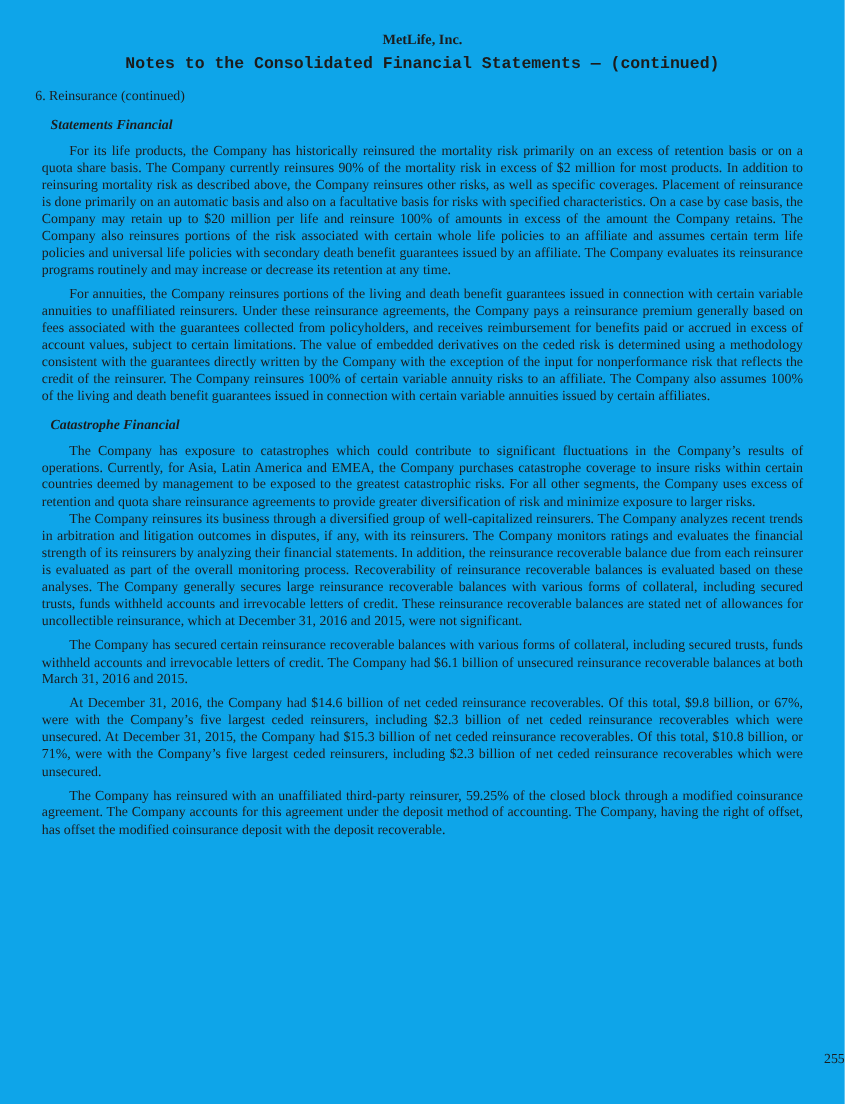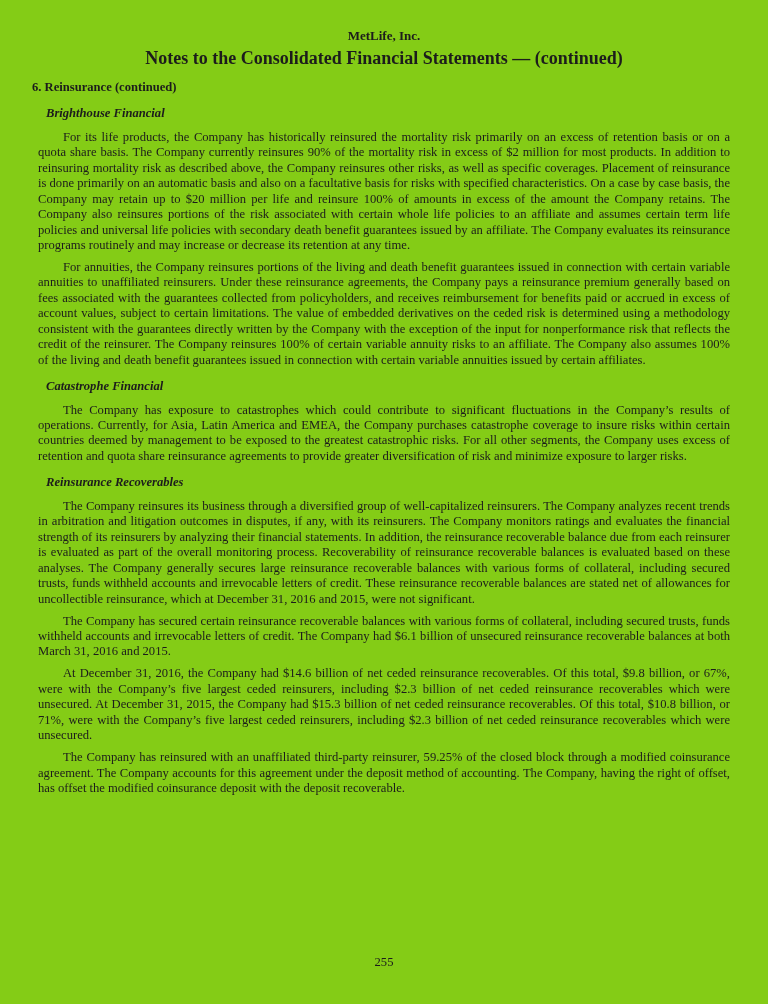--- a/index.html
+++ b/index.html
@@ -5,90 +5,90 @@
   html, body {
     margin: 0;
     padding: 0;
     background: #ffffff;
   }
   .page {
     position: relative;
     width: 768px;
     height: 1004px;
     margin: 0 auto;
-    background: #84cc16;
+    background: #0ea5e9;
     color: #1c1c1c;
     font-family: "Liberation Serif", "DejaVu Serif", serif;
     font-size: 12.6px;
     line-height: 15.45px;
     box-sizing: border-box;
     padding: 22px 38px 0 38px;
     overflow: hidden;
   }
   .doc-header { text-align: center; }
   .company-name {
     font-weight: bold;
     margin-top: 6px;
     font-size: 13px;
   }
   .doc-title {
     font-weight: bold;
     margin-top: 8px;
-    font-size: 18px;
+    font-size: 15px;
+    font-family: Liberation Mono, monospace;
   }
   .section-heading {
-    font-weight: bold;
+    font-weight: normal;
     margin: 13px 0 0 -6px;
     text-align: left;
   }
   .subheading {
     font-weight: bold;
     font-style: italic;
     margin: 11px 0 8px 8px;
   }
   p.body-para {
     margin: 0 0 6.5px 0;
     text-align: justify;
     text-indent: 25px;
   }
   p.body-para:last-child { margin-bottom: 0; }
   section { margin: 0; }
   .page-footer {
     position: absolute;
     bottom: 34px;
     left: 0;
     width: 100%;
-    text-align: center;
+    text-align: right;
   }
 </style>
 </head>
 <body>
 
 <div class="page">
 
   <div class="doc-header">
     <div class="company-name">MetLife, Inc.</div>
     <div class="doc-title">Notes to the Consolidated Financial Statements — (continued)</div>
   </div>
 
   <div class="section-heading">6. Reinsurance (continued)</div>
 
   <section>
-    <div class="subheading">Brighthouse Financial</div>
+    <div class="subheading">Statements Financial</div>
     <p class="body-para">For its life products, the Company has historically reinsured the mortality risk primarily on an excess of retention basis or on a quota share basis. The Company currently reinsures 90% of the mortality risk in excess of $2 million for most products. In addition to reinsuring mortality risk as described above, the Company reinsures other risks, as well as specific coverages. Placement of reinsurance is done primarily on an automatic basis and also on a facultative basis for risks with specified characteristics. On a case by case basis, the Company may retain up to $20 million per life and reinsure 100% of amounts in excess of the amount the Company retains. The Company also reinsures portions of the risk associated with certain whole life policies to an affiliate and assumes certain term life policies and universal life policies with secondary death benefit guarantees issued by an affiliate. The Company evaluates its reinsurance programs routinely and may increase or decrease its retention at any time.</p>
     <p class="body-para">For annuities, the Company reinsures portions of the living and death benefit guarantees issued in connection with certain variable annuities to unaffiliated reinsurers. Under these reinsurance agreements, the Company pays a reinsurance premium generally based on fees associated with the guarantees collected from policyholders, and receives reimbursement for benefits paid or accrued in excess of account values, subject to certain limitations. The value of embedded derivatives on the ceded risk is determined using a methodology consistent with the guarantees directly written by the Company with the exception of the input for nonperformance risk that reflects the credit of the reinsurer. The Company reinsures 100% of certain variable annuity risks to an affiliate. The Company also assumes 100% of the living and death benefit guarantees issued in connection with certain variable annuities issued by certain affiliates.</p>
   </section>
 
   <section>
     <div class="subheading">Catastrophe Financial</div>
     <p class="body-para">The Company has exposure to catastrophes which could contribute to significant fluctuations in the Company’s results of operations. Currently, for Asia, Latin America and EMEA, the Company purchases catastrophe coverage to insure risks within certain countries deemed by management to be exposed to the greatest catastrophic risks. For all other segments, the Company uses excess of retention and quota share reinsurance agreements to provide greater diversification of risk and minimize exposure to larger risks.</p>
   </section>
 
   <section>
-    <div class="subheading">Reinsurance Recoverables</div>
     <p class="body-para">The Company reinsures its business through a diversified group of well-capitalized reinsurers. The Company analyzes recent trends in arbitration and litigation outcomes in disputes, if any, with its reinsurers. The Company monitors ratings and evaluates the financial strength of its reinsurers by analyzing their financial statements. In addition, the reinsurance recoverable balance due from each reinsurer is evaluated as part of the overall monitoring process. Recoverability of reinsurance recoverable balances is evaluated based on these analyses. The Company generally secures large reinsurance recoverable balances with various forms of collateral, including secured trusts, funds withheld accounts and irrevocable letters of credit. These reinsurance recoverable balances are stated net of allowances for uncollectible reinsurance, which at December 31, 2016 and 2015, were not significant.</p>
     <p class="body-para">The Company has secured certain reinsurance recoverable balances with various forms of collateral, including secured trusts, funds withheld accounts and irrevocable letters of credit. The Company had $6.1 billion of unsecured reinsurance recoverable balances at both March 31, 2016 and 2015.</p>
     <p class="body-para">At December 31, 2016, the Company had $14.6 billion of net ceded reinsurance recoverables. Of this total, $9.8 billion, or 67%, were with the Company’s five largest ceded reinsurers, including $2.3 billion of net ceded reinsurance recoverables which were unsecured. At December 31, 2015, the Company had $15.3 billion of net ceded reinsurance recoverables. Of this total, $10.8 billion, or 71%, were with the Company’s five largest ceded reinsurers, including $2.3 billion of net ceded reinsurance recoverables which were unsecured.</p>
     <p class="body-para">The Company has reinsured with an unaffiliated third-party reinsurer, 59.25% of the closed block through a modified coinsurance agreement. The Company accounts for this agreement under the deposit method of accounting. The Company, having the right of offset, has offset the modified coinsurance deposit with the deposit recoverable.</p>
   </section>
 
   <div class="page-footer">
     <span>255</span>
   </div>
 

